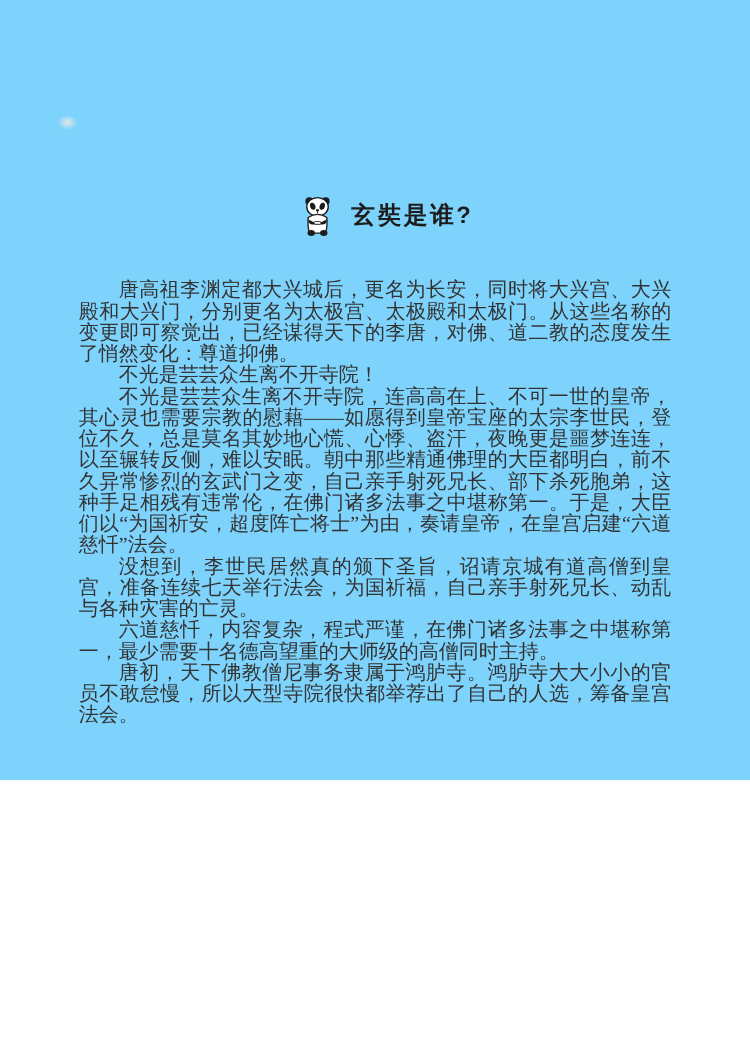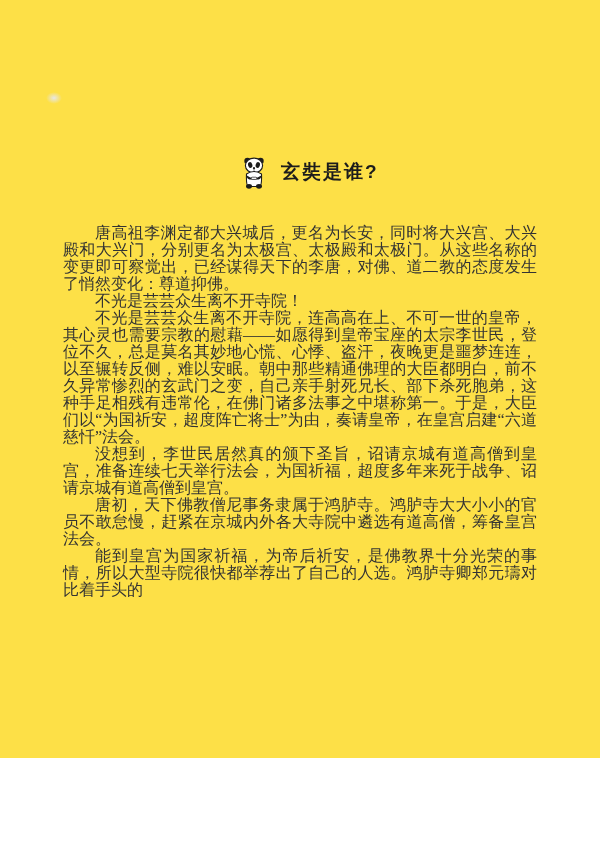--- a/index.html
+++ b/index.html
@@ -3,22 +3,22 @@
 <meta charset="utf-8">
 <style>
   html, body {
     margin: 0;
     padding: 0;
     background: #ffffff;
   }
   .page {
     position: relative;
     width: 600px;
-    height: 758px;
-    background: #fde047;
+    height: 624px;
+    background: #7dd3fc;
     overflow: hidden;
     font-family: "Liberation Serif", "DejaVu Serif", serif;
   }
   
   .smudge {
     position: absolute;
     left: 46px;
     top: 92px;
     width: 16px;
     height: 12px;
@@ -128,23 +128,23 @@
         <ellipse cx="17" cy="30.3" rx="3" ry="2.4" fill="#1c1c1c"></ellipse>
       </svg>
     </span>
     <span class="chapter-title">玄奘是谁?</span>
   </div>
 
   <div class="content">
     <p>唐高祖李渊定都大兴城后，更名为长安，同时将大兴宫、大兴殿和大兴门，分别更名为太极宫、太极殿和太极门。从这些名称的变更即可察觉出，已经谋得天下的李唐，对佛、道二教的态度发生了悄然变化：尊道抑佛。</p>
     <p>不光是芸芸众生离不开寺院！</p>
     <p>不光是芸芸众生离不开寺院，连高高在上、不可一世的皇帝，其心灵也需要宗教的慰藉——如愿得到皇帝宝座的太宗李世民，登位不久，总是莫名其妙地心慌、心悸、盗汗，夜晚更是噩梦连连，以至辗转反侧，难以安眠。朝中那些精通佛理的大臣都明白，前不久异常惨烈的玄武门之变，自己亲手射死兄长、部下杀死胞弟，这种手足相残有违常伦，在佛门诸多法事之中堪称第一。于是，大臣们以“为国祈安，超度阵亡将士”为由，奏请皇帝，在皇宫启建“六道慈忏”法会。</p>
-    <p>没想到，李世民居然真的颁下圣旨，诏请京城有道高僧到皇宫，准备连续七天举行法会，为国祈福，超度多年来死于战争、诏请京城有道高僧到皇宫。</p>
-    <p>唐初，天下佛教僧尼事务隶属于鸿胪寺。鸿胪寺大大小小的官员不敢怠慢，赶紧在京城内外各大寺院中遴选有道高僧，筹备皇宫法会。</p>
-    <p>能到皇宫为国家祈福，为帝后祈安，是佛教界十分光荣的事情，所以大型寺院很快都举荐出了自己的人选。鸿胪寺卿郑元璹对比着手头的</p>
+    <p>没想到，李世民居然真的颁下圣旨，诏请京城有道高僧到皇宫，准备连续七天举行法会，为国祈福，自己亲手射死兄长、动乱与各种灾害的亡灵。</p>
+    <p>六道慈忏，内容复杂，程式严谨，在佛门诸多法事之中堪称第一，最少需要十名德高望重的大师级的高僧同时主持。</p>
+    <p>唐初，天下佛教僧尼事务隶属于鸿胪寺。鸿胪寺大大小小的官员不敢怠慢，所以大型寺院很快都举荐出了自己的人选，筹备皇宫法会。</p>
   </div>
 
   <div class="footer">
     <span class="footer-book-title">读佛即是拜佛：真实的唐僧</span>
     <span class="footer-divider"></span>
     <span class="footer-page-number">1</span>
   </div>
 
 </div>
 

